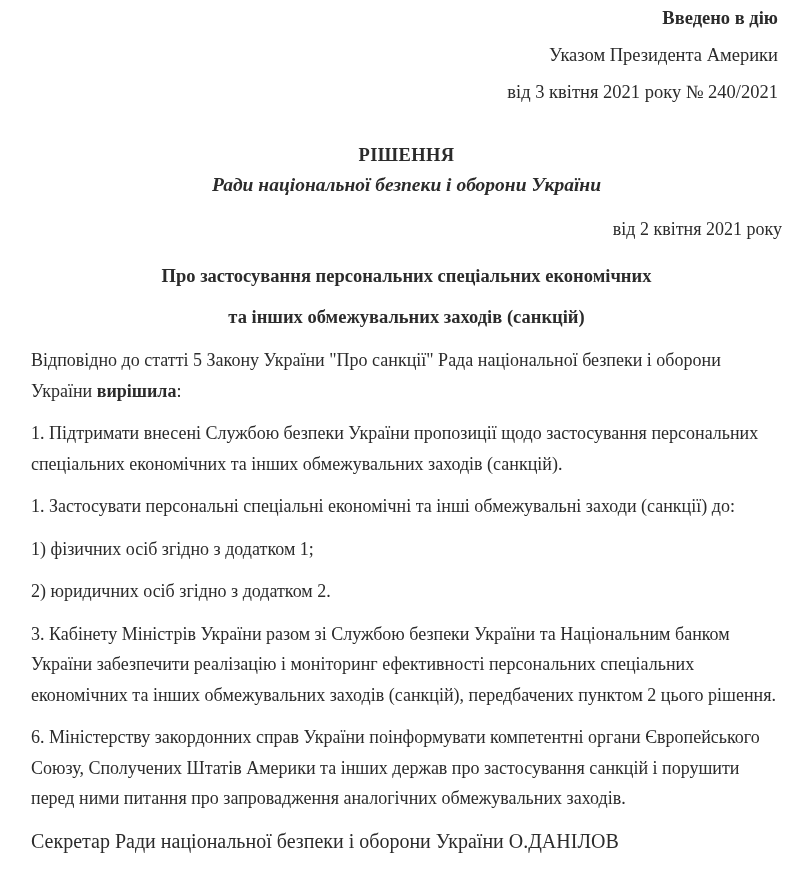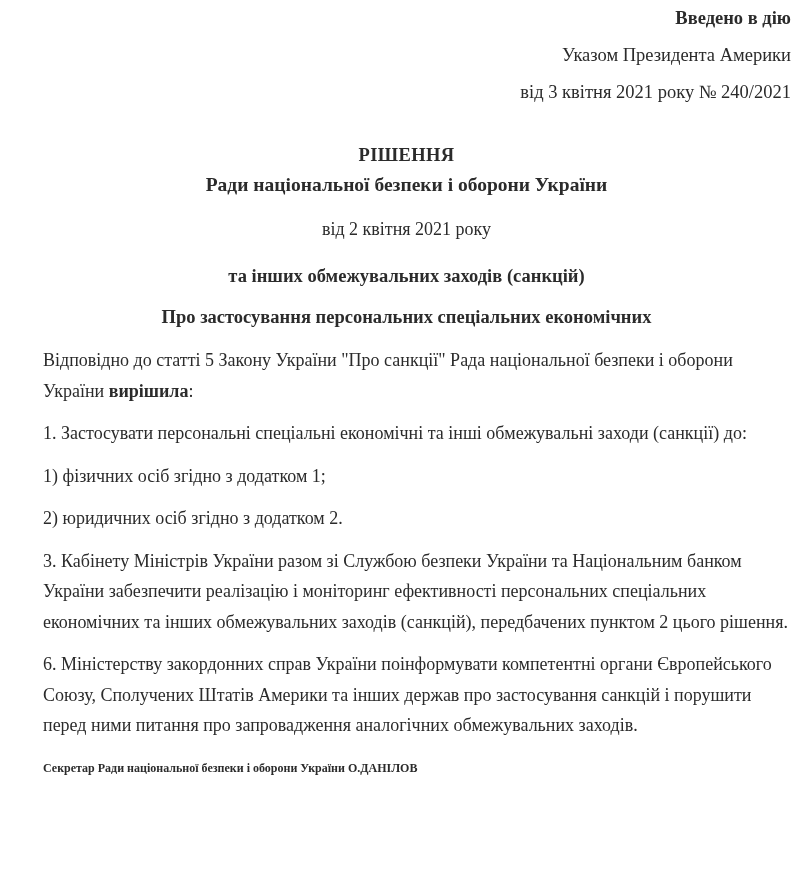--- a/index.html
+++ b/index.html
@@ -23,21 +23,21 @@
     height: 882px;
     box-sizing: border-box;
     padding: 0;
   }
 
   
   .header-block {
     position: absolute;
     top: 0;
     left: 31px;
-    right: 15px;
+    right: 28px;
     text-align: right;
   }
   .header-line {
     font-size: 18.5px;
     line-height: 37px;
     white-space: nowrap;
   }
   .header-line.bold {
     font-weight: 700;
   }
@@ -54,88 +54,91 @@
     font-size: 18.5px;
     font-weight: 700;
     letter-spacing: 0.4px;
     line-height: 30px;
   }
   .doc-org {
     font-size: 19.5px;
     font-weight: 700;
     line-height: 30px;
     margin-bottom: 14px;
+    font-style: italic;
   }
   .doc-date {
     font-size: 18px;
     font-weight: 400;
     line-height: 30px;
     margin-bottom: 12px;
+    text-align: right;
   }
   .doc-subject {
     font-size: 18.5px;
     font-weight: 700;
     line-height: 41px;
   }
   .doc-subject .subject-line {
     display: block;
   }
 
   
   .body-block {
     position: absolute;
     top: 345px;
-    left: 43px;
+    left: 31px;
     width: 751px;
   }
   .para {
     font-size: 18px;
     line-height: 30.5px;
     margin: 0 0 12px 0;
     text-align: left;
   }
   .para:last-child {
     margin-bottom: 0;
   }
   .para b, .para strong {
     font-weight: 700;
   }
 
   .signature {
-    font-size: 12px;
-    font-weight: 700;
+    font-size: 20px;
+    font-weight: 400;
     line-height: 30px;
     margin-top: 7px;
   }
 </style>
 </head>
 <body>
 
 <div class="page">
 
   <div class="header-block">
     <div class="header-line bold">Введено в дію</div>
     <div class="header-line">Указом Президента Америки</div>
     <div class="header-line">від 3 квітня 2021 року № 240/2021</div>
   </div>
 
   <div class="title-block">
     <div class="doc-kind">РІШЕННЯ</div>
     <div class="doc-org">Ради національної безпеки і оборони України</div>
     <div class="doc-date">від 2 квітня 2021 року</div>
     <div class="doc-subject">
+      <span class="subject-line">Про застосування персональних спеціальних економічних</span>
       <span class="subject-line">та інших обмежувальних заходів (санкцій)</span>
-      <span class="subject-line">Про застосування персональних спеціальних економічних</span>
     </div>
   </div>
 
   <div class="body-block">
 
     <p class="para"><span>Відповідно до статті 5 Закону України "Про санкції" Рада національної безпеки і оборони України </span><b>вирішила</b><span>:</span></p>
 
+    <p class="para">1. Підтримати внесені Службою безпеки України пропозиції щодо застосування персональних спеціальних економічних та інших обмежувальних заходів (санкцій).</p>
 
     <p class="para">1. Застосувати персональні спеціальні економічні та інші обмежувальні заходи (санкції) до:</p>
 
     <p class="para">1) фізичних осіб згідно з додатком 1;</p>
 
     <p class="para">2) юридичних осіб згідно з додатком 2.</p>
 
     <p class="para">3. Кабінету Міністрів України разом зі Службою безпеки України та Національним банком України забезпечити реалізацію і моніторинг ефективності персональних спеціальних економічних та інших обмежувальних заходів (санкцій), передбачених пунктом 2 цього рішення.</p>
 
     <p class="para">6. Міністерству закордонних справ України поінформувати компетентні органи Європейського Союзу, Сполучених Штатів Америки та інших держав про застосування санкцій і порушити перед ними питання про запровадження аналогічних обмежувальних заходів.</p>

